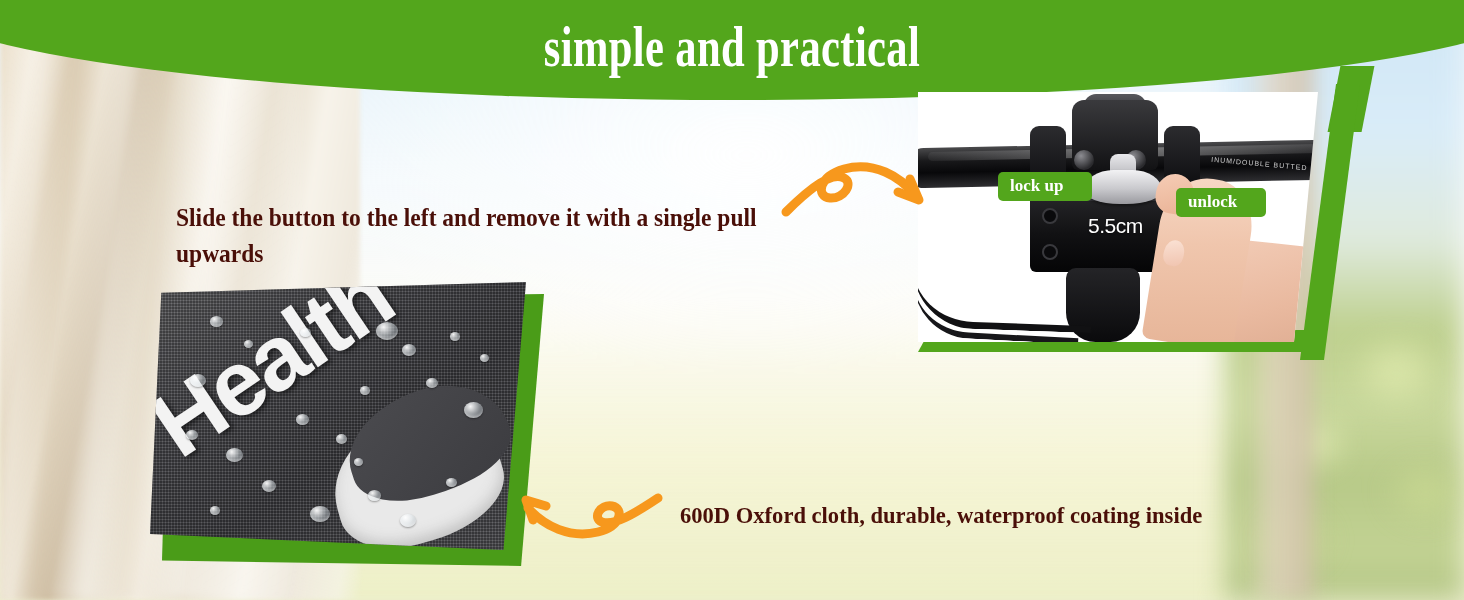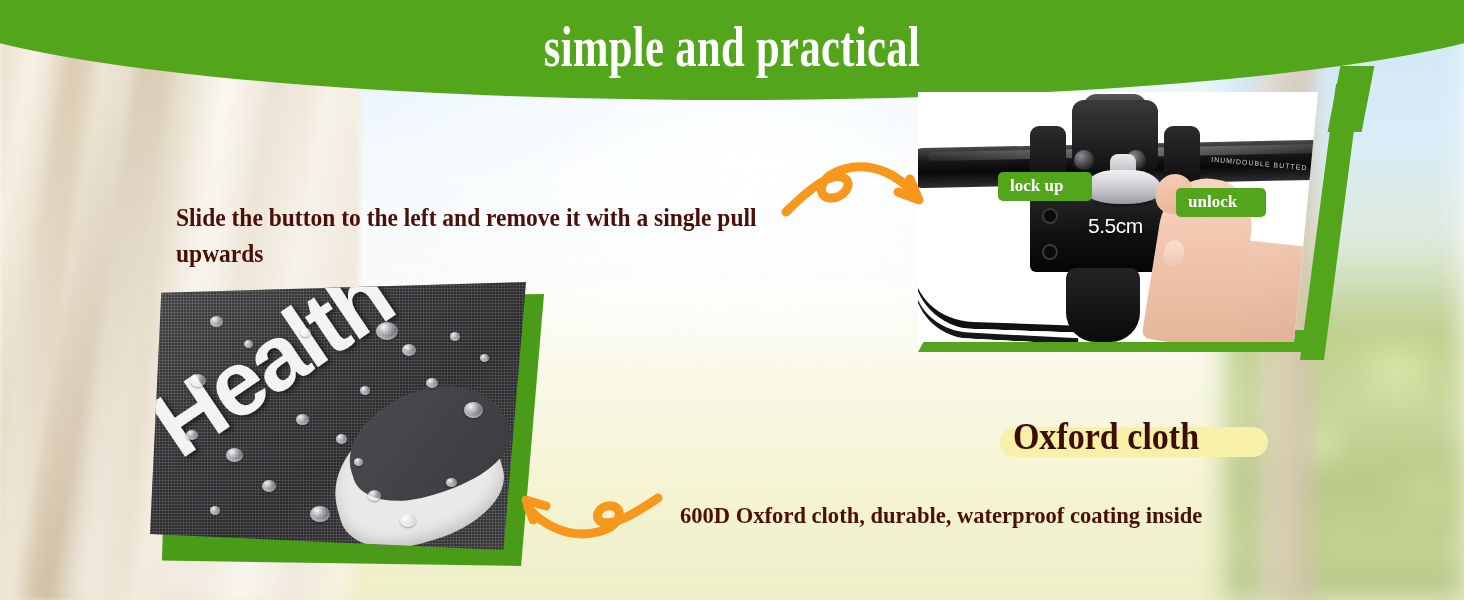--- a/index.html
+++ b/index.html
@@ -482,24 +482,20 @@
       <div class="drop" style="left:160px; top:224px; width:20px; height:16px;"></div>
       <div class="drop" style="left:218px; top:208px; width:13px; height:11px;"></div>
       <div class="drop" style="left:250px; top:232px; width:16px; height:13px;"></div>
       <div class="drop" style="left:296px; top:196px; width:11px; height:9px;"></div>
       <div class="drop" style="left:204px; top:176px; width:9px;  height:8px;"></div>
     </div>
   </div>
 
   <div class="body-text" id="handheld-body">Slide the button to the left and remove it with a single pull upwards</div>
 
-  <div class="title-pill" id="oxford-title">
-    <div class="pill-bg"></div>
-    <div class="title-text">Oxford cloth</div>
-  </div>
   <div class="body-text" id="oxford-body">600D Oxford cloth, durable, waterproof coating inside</div>
 
   <svg class="arrow" id="arrow-right" width="170" height="74" viewBox="0 0 170 74">
     <path d="M8 60 C 34 34, 54 20, 66 26 C 76 31, 66 47, 52 46 C 38 45, 40 24, 66 17
              C 96 9, 122 24, 138 44" fill="none" stroke="#f7981d" stroke-width="9" stroke-linecap="round" stroke-linejoin="round"></path>
     <path d="M120 40 L141 48 L132 27" fill="none" stroke="#f7981d" stroke-width="9" stroke-linecap="round" stroke-linejoin="round"></path>
   </svg>
 
   <svg class="arrow" id="arrow-left" width="170" height="62" viewBox="0 0 170 62">
     <path d="M160 14 C 136 30, 116 42, 104 38 C 94 34, 102 20, 114 22

